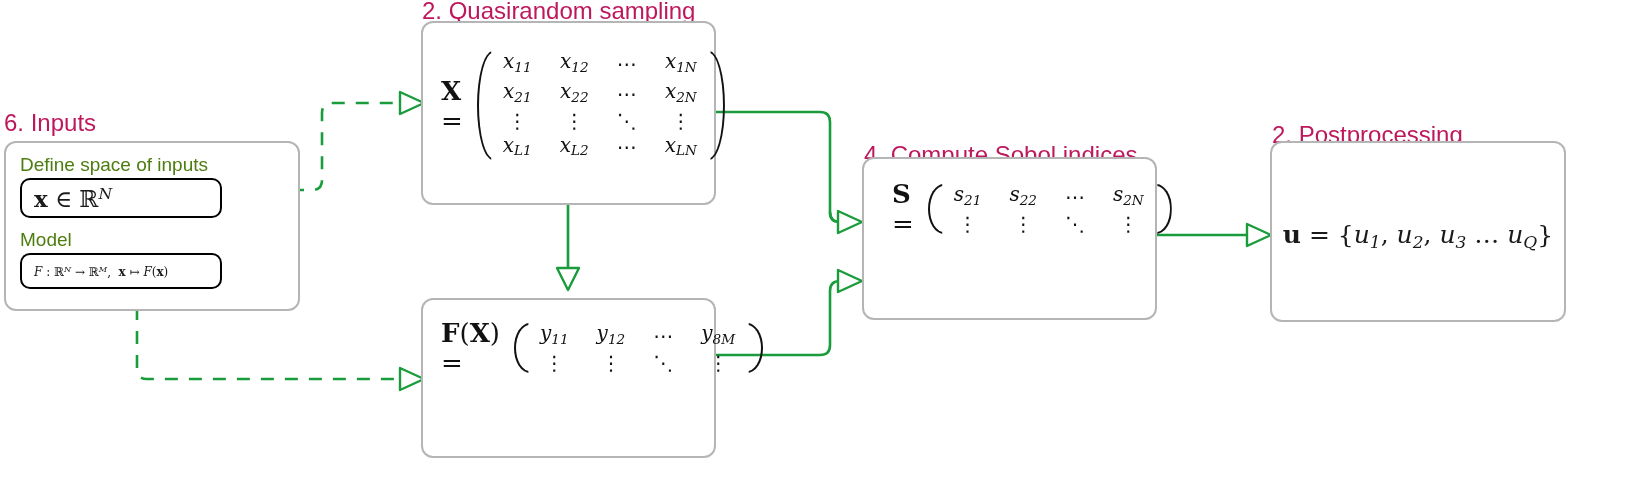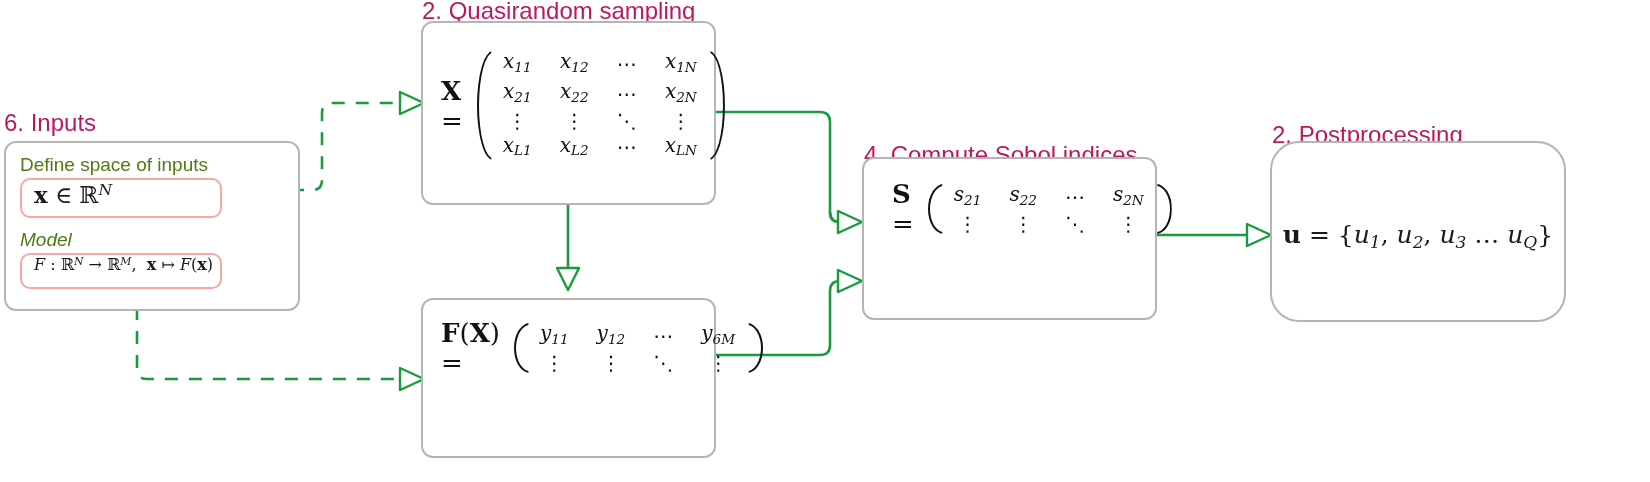--- a/index.html
+++ b/index.html
@@ -29,25 +29,25 @@
   .step-label {
     position: absolute;
     color: #be185d;
     font-size: 24px;
     line-height: 22px;
     white-space: nowrap;
   }
   .inner-box {
     position: absolute;
     box-sizing: border-box;
-    border: 2px solid #fca5a5;
+    border: 2px solid #000000;
     border-radius: 10px;
     background: #ffffff;
     display: flex;
-    align-items: flex-start;
+    align-items: center;
     padding-left: 12px;
   }
   .sub-label {
     position: absolute;
     color: #4d7c0f;
     font-size: 19px;
     line-height: 20px;
     white-space: nowrap;
   }
   
@@ -174,24 +174,24 @@
   <div class="step-label" style="left:4px; top:112px;">6. Inputs</div>
 
   <div class="step-box" style="left:4px; top:141px; width:296px; height:170px;">
 
     <div class="sub-label" style="left:14px; top:12px;">Define space of inputs</div>
 
     <div class="inner-box" style="left:14px; top:35px; width:202px; height:40px;">
       <span class="math" style="font-size:23px;"><span class="mb">x</span> ∈ ℝ<span class="msup">N</span></span>
     </div>
 
-    <div class="sub-label" style="left:14px; top:87px;font-style:italic;">Model</div>
+    <div class="sub-label" style="left:14px; top:87px;">Model</div>
 
     <div class="inner-box" style="left:14px; top:110px; width:202px; height:36px;">
-      <span class="math" style="font-size:16px;"><span class="mi">F</span> : ℝ<span class="msup">N</span> → ℝ<span class="msup">M</span>,&nbsp;&nbsp;<span class="mb">x</span> ↦ <span class="mi">F</span>(<span class="mb">x</span>)</span>
+      <span class="math" style="font-size:12px;"><span class="mi">F</span> : ℝ<span class="msup">N</span> → ℝ<span class="msup">M</span>,&nbsp;&nbsp;<span class="mb">x</span> ↦ <span class="mi">F</span>(<span class="mb">x</span>)</span>
     </div>
   </div>
 
   <div class="step-label" style="left:422px; top:0px;">2. Quasirandom sampling</div>
 
   <div class="step-box" style="left:421px; top:21px; width:295px; height:184px;">
     <div class="eqwrap" style="left:18px; top:26px;">
       <span class="lhs"><b>X</b> =</span>
       <span class="matrix">
         <span class="paren left"></span>
@@ -233,21 +233,21 @@
     <div class="eqwrap" style="left:18px; top:18px;">
       <span class="lhs"><b>F</b>(<b>X</b>) =</span>
       <span class="matrix">
         <span class="paren left"></span>
         <table class="mtx">
             <tbody>
               <tr>
                 <td>y<span class="msub">11</span></td>
                 <td>y<span class="msub">12</span></td>
                 <td class="sym">⋯</td>
-                <td>y<span class="msub">6M</span></td>
+                <td>y<span class="msub">8M</span></td>
               </tr>
               <tr>
                 <td class="sym">⋮</td>
                 <td class="sym">⋮</td>
                 <td class="sym">⋱</td>
                 <td class="sym">⋮</td>
               </tr>
             </tbody>
           </table>
         <span class="paren right"></span>
@@ -278,19 +278,19 @@
               </tr>
             </tbody>
           </table>
         <span class="paren right"></span>
       </span>
     </div>
   </div>
 
   <div class="step-label" style="left:1272px; top:124px;">2.  Postprocessing</div>
 
-  <div class="step-box" style="left:1270px; top:141px; width:296px; height:181px;border-radius:29px;">
+  <div class="step-box" style="left:1270px; top:141px; width:296px; height:181px;">
     <div style="position:absolute; left:0; right:0; top:77px; text-align:center;">
       <span class="math" style="font-size:25px;"><span class="mb">u</span> = {<span class="mi">u</span><span class="msub">1</span>, <span class="mi">u</span><span class="msub">2</span>, <span class="mi">u</span><span class="msub">3</span> … <span class="mi">u</span><span class="msub">Q</span>}</span>
     </div>
   </div>
 
 </div>
 
 </body></html>

